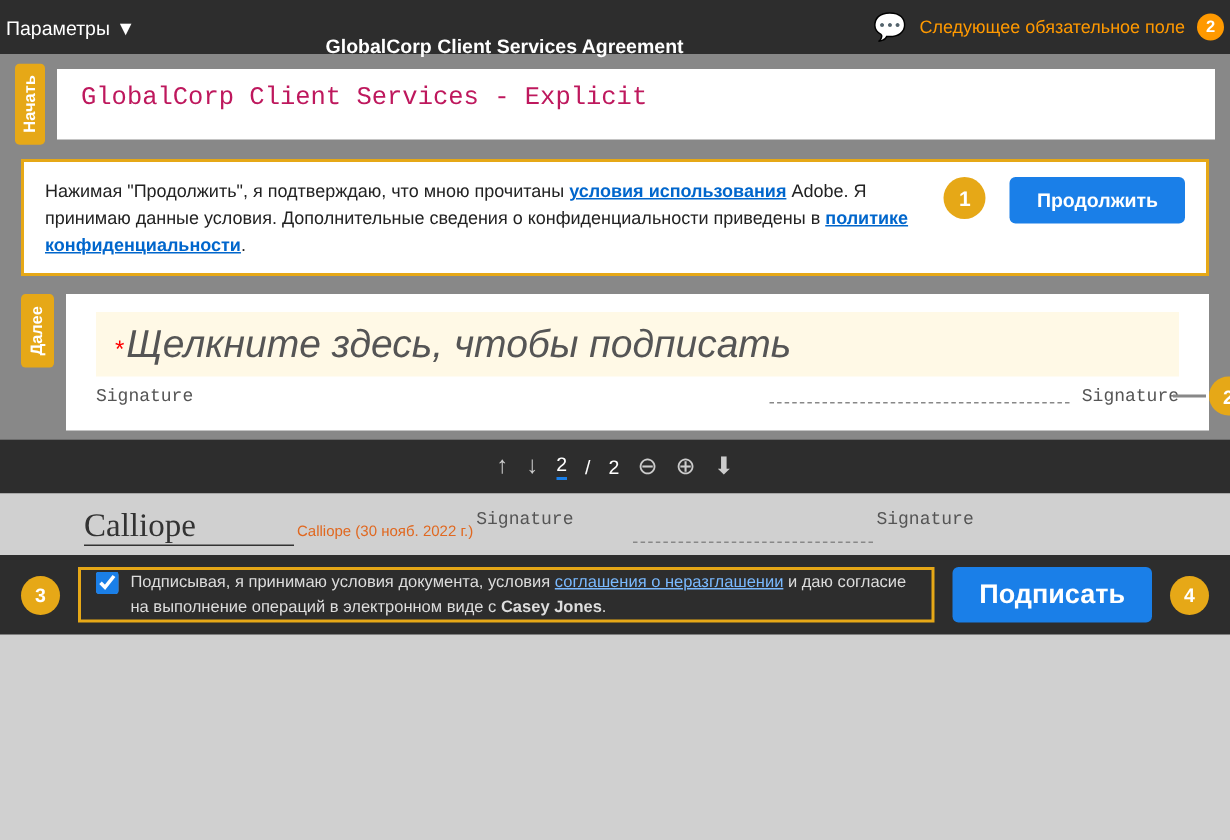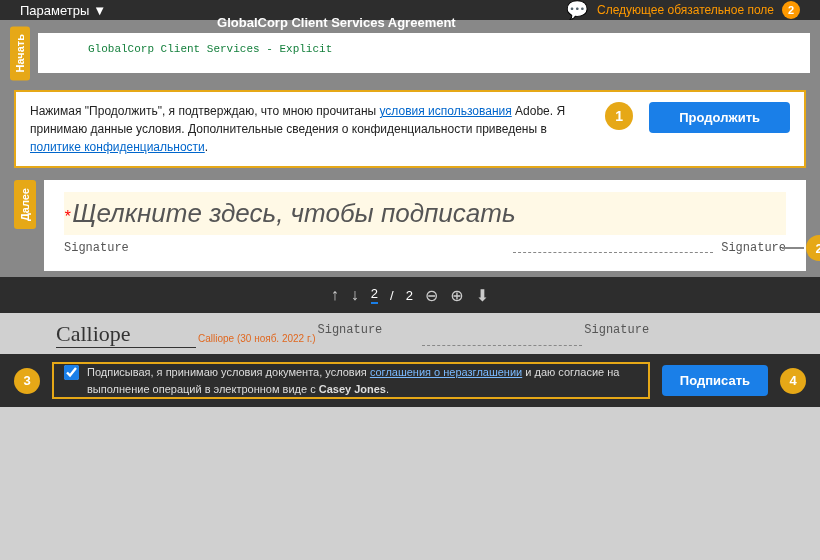--- a/index.html
+++ b/index.html
@@ -1,21 +1,21 @@
 <!DOCTYPE html>
 <html><head>
   <meta charset="utf-8">
   <style>
     * { margin: 0; padding: 0; box-sizing: border-box; }
     body { width: 820px; height: 560px; font-family: Arial, sans-serif; overflow: hidden; background: #d0d0d0; }
 
     
     .top-bar {
       display: flex; align-items: center; justify-content: space-between;
-      background: #2d2d2d; height: 20px; padding: 0 20px;
+      background: #2d2d2d; height: 36px; padding: 0 4px;
     }
     .top-bar-left { display: flex; align-items: center; gap: 4px; color: #fff; font-size: 13px; cursor: pointer; }
     .top-bar-title { color: #fff; font-size: 13px; font-weight: bold; margin-top: 24px; }
     .top-bar-right { display: flex; align-items: center; gap: 8px; }
     .next-field-btn { color: #f90; font-size: 12px; cursor: pointer; }
     .badge { background: #f90; color: #fff; border-radius: 50%; width: 18px; height: 18px; display: flex; align-items: center; justify-content: center; font-size: 11px; font-weight: bold; }
     .chat-icon { color: #4af; font-size: 18px; cursor: pointer; }
 
     
     .page-section {
@@ -26,59 +26,59 @@
       writing-mode: vertical-rl; text-orientation: mixed; padding: 8px 4px;
       border-radius: 3px; cursor: pointer; transform: rotate(180deg); min-height: 50px;
       display: flex; align-items: center; justify-content: center;
     }
 
     
     .doc-page {
       background: #fff; flex: 1; padding: 10px 16px;
     }
     .doc-page-title {
-      font-family: 'Courier New', monospace; font-size: 11px; color: #15803d; margin-bottom: 8px; margin-left: 34px;
+      font-family: 'Courier New', monospace; font-size: 17px; color: #be185d; margin-bottom: 8px;
     }
 
     
     .consent-section {
       background: #888; padding: 6px 14px 8px 14px;
     }
     .consent-box {
       background: #fff; border: 2px solid #e6a817; padding: 10px 14px;
       display: flex; align-items: flex-start; gap: 16px;
     }
     .consent-text { font-size: 12px; color: #222; line-height: 1.5; flex: 1; }
-    .consent-text a { color: #0066cc; text-decoration: underline; }
+    .consent-text a { color: #0066cc; text-decoration: underline; font-weight: bold; }
     .step-badge {
       background: #e6a817; color: #fff; border-radius: 50%; width: 28px; height: 28px;
       display: flex; align-items: center; justify-content: center; font-size: 14px; font-weight: bold;
       flex-shrink: 0;
     }
     .continue-btn {
       background: #1a7fe8; color: #fff; border: none; border-radius: 4px;
-      padding: 8px 30px; font-size: 13px; font-weight: bold; cursor: pointer; white-space: nowrap; flex-shrink: 0;
+      padding: 8px 18px; font-size: 13px; font-weight: bold; cursor: pointer; white-space: nowrap; flex-shrink: 0;
     }
 
     
     .sign-section {
       background: #888; padding: 4px 14px 6px 14px; display: flex; align-items: flex-start; gap: 8px;
     }
     .dalece-tab {
       background: #e6a817; color: #fff; font-size: 11px; font-weight: bold;
       padding: 8px 5px; border-radius: 3px; cursor: pointer; writing-mode: vertical-rl;
       text-orientation: mixed; transform: rotate(180deg); min-height: 44px;
       display: flex; align-items: center; justify-content: center; flex-shrink: 0;
     }
     .sign-page {
       background: #fff; flex: 1; padding: 12px 20px 16px 20px; position: relative;
     }
     .sign-click-area {
       background: #fff9e6; border: none; font-size: 26px; color: #555;
-      font-style: italic; padding: 6px 0; cursor: pointer; display: block; width: 100%;
+      font-style: italic; padding: 6px 12px; cursor: pointer; display: block; width: 100%;
       text-align: left;
     }
     .required-star { color: red; font-size: 16px; margin-right: 2px; }
     .sign-lines-row {
       display: flex; justify-content: space-between; align-items: flex-end; margin-top: 6px;
     }
     .sig-label { font-family: 'Courier New', monospace; font-size: 12px; color: #555; }
     .sig-line { border-bottom: 1.5px dashed #888; width: 200px; margin-bottom: 2px; }
     .step2-badge {
       background: #e6a817; color: #fff; border-radius: 50%; width: 26px; height: 26px;
@@ -113,21 +113,21 @@
     }
     .bottom-checkbox { width: 15px; height: 15px; flex-shrink: 0; accent-color: #1a7fe8; margin-top: 1px; }
     .bottom-text { font-size: 11px; color: #ddd; line-height: 1.5; }
     .bottom-text a { color: #7abaff; }
     .step3-badge {
       background: #e6a817; color: #fff; border-radius: 50%; width: 26px; height: 26px;
       display: flex; align-items: center; justify-content: center; font-size: 13px; font-weight: bold; flex-shrink: 0;
     }
     .sign-submit-btn {
       background: #1a7fe8; color: #fff; border: none; border-radius: 4px;
-      padding: 8px 18px; font-size: 13px; font-weight: bold; cursor: pointer; white-space: nowrap; flex-shrink: 0;
+      padding: 8px 18px; font-size: 18px; font-weight: bold; cursor: pointer; white-space: nowrap; flex-shrink: 0;
     }
     .step4-badge {
       background: #e6a817; color: #fff; border-radius: 50%; width: 26px; height: 26px;
       display: flex; align-items: center; justify-content: center; font-size: 13px; font-weight: bold; flex-shrink: 0;
     }
   </style>
 </head>
 <body>
 
 <div class="top-bar">

